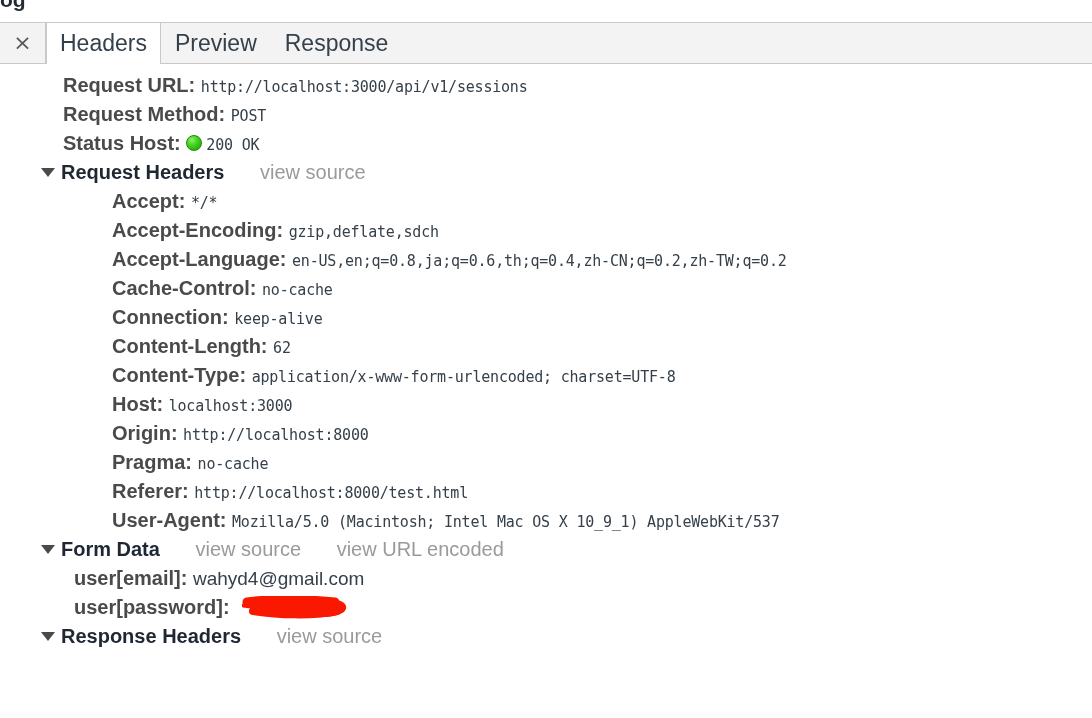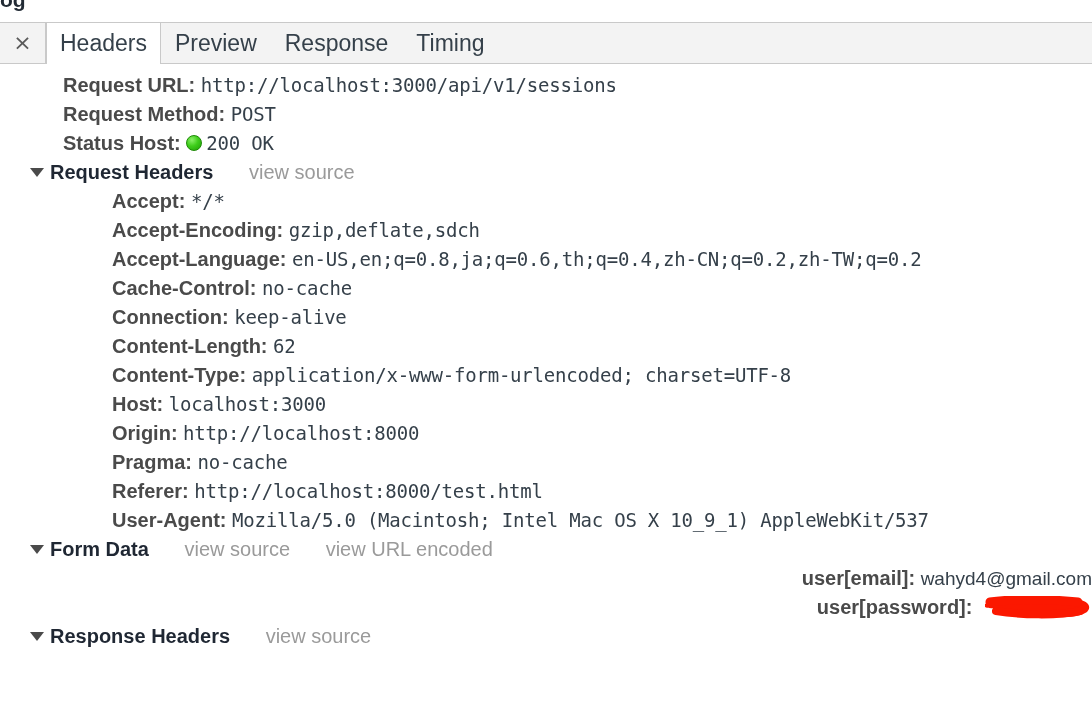--- a/index.html
+++ b/index.html
@@ -95,33 +95,33 @@
   }
 
   .row {
     height: 29px;
     line-height: 29px;
     white-space: nowrap;
     overflow: hidden;
     font-size: 20px;
   }
   .row.summary   { padding-left: 63px; }
-  .row.section   { padding-left: 30px; }
+  .row.section   { padding-left: 41px; }
   .row.item      { padding-left: 112px; }
-  .row.formitem  { padding-left: 74px; text-align: right; }
+  .row.formitem  { padding-left: 74px; }
 
   .k {
     font-weight: 700;
     color: #4a4a4a;
     font-family: "Liberation Sans", sans-serif;
     font-size: 20px;
   }
   .v {
     font-family: "DejaVu Sans Mono", monospace;
-    font-size: 19px;
+    font-size: 15px;
     color: #35404a;
     letter-spacing: -0.2px;
   }
   .v-prop {
     font-family: "Liberation Sans", sans-serif;
     font-size: 19px;
     color: #35404a;
   }
 
   .tri {
@@ -183,21 +183,20 @@
   <div class="cutoff-text">og</div>
 </div>
 
 <div class="tabbar">
   <div class="close-cell">
     <span class="close-glyph">×</span>
   </div>
   <div class="tab selected">Headers</div>
   <div class="tab">Preview</div>
   <div class="tab">Response</div>
-  <div class="tab">Timing</div>
 </div>
 
 <div class="content">
 
   <div style="height:7px;"></div>
 
   <div class="row summary">
     <span class="k">Request URL:</span>
     <span class="v">http://localhost:3000/api/v1/sessions</span>
   </div>

